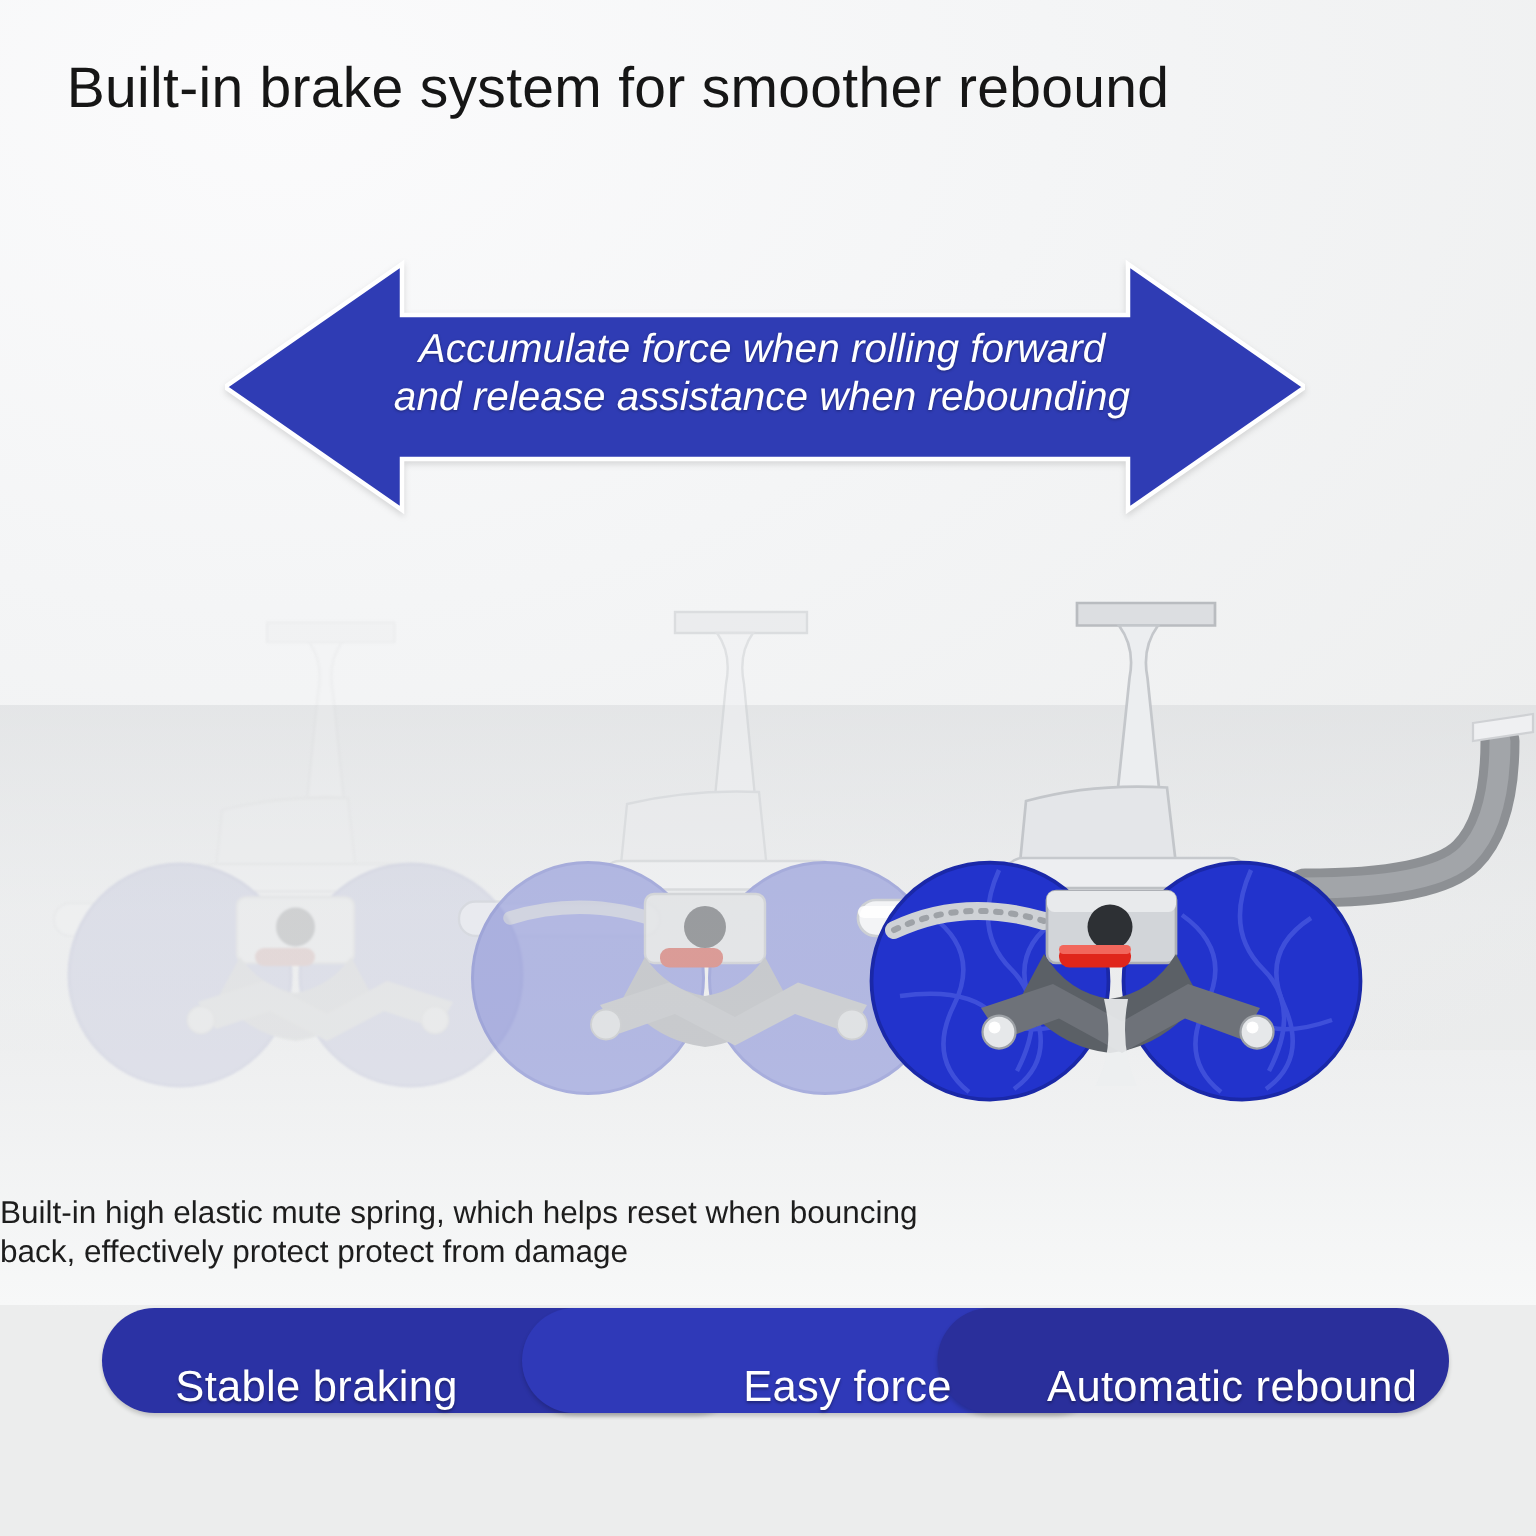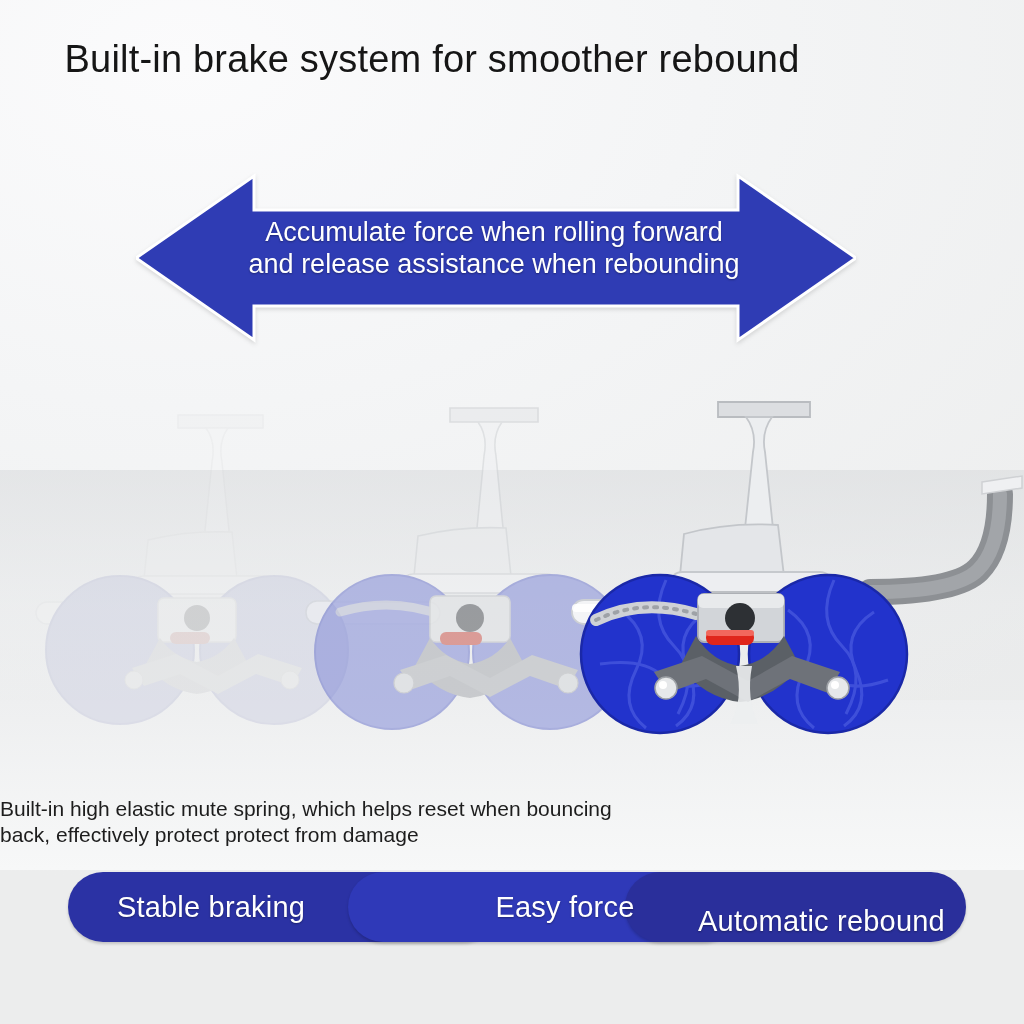--- a/index.html
+++ b/index.html
@@ -21,25 +21,24 @@
   .floor2{
     position:absolute;left:0;right:0;top:700px;height:170px;
     background:linear-gradient(to bottom,rgba(238,239,240,.9),rgba(247,248,248,1));
   }
 
   
   .title{
     position:absolute;top:38px;left:0;width:824px;text-align:center;
     font-size:38px;letter-spacing:.2px;color:#161616;font-weight:400;
     text-shadow:0 1px 0 rgba(255,255,255,.6);
-    padding-left:20px;
-  }
-
-  
-  .arrow-wrap{position:absolute;left:136px;top:168px;width:720px;height:180px;}
+  }
+
+  
+  .arrow-wrap{position:absolute;left:150px;top:168px;width:720px;height:180px;font-style:italic;}
   .arrow-svg{display:block;width:720px;height:180px;
     filter:drop-shadow(0 2px 2px rgba(0,0,0,.13));}
   .arrow-text{
     position:absolute;left:78px;top:48px;width:560px;text-align:center;
     color:#ffffff;font-size:27px;line-height:32px;font-weight:400;
     text-shadow:0 1px 2px rgba(0,0,0,.35);
     pointer-events:none;
   }
   .arrow-text div{white-space:nowrap;}
 
@@ -56,21 +55,21 @@
     color:#1d1d1d;font-size:21px;line-height:26px;font-weight:400;
   }
   .caption div{white-space:nowrap;}
 
   
   .pillbar{
     position:absolute;left:68px;top:872px;width:898px;height:70px;
   }
   .pill{
     position:absolute;top:0;height:70px;border-radius:35px;
-    display:flex;align-items:center;justify-content:center;
+    display:flex;align-items:flex-end;justify-content:center;
     color:#fff;font-size:29px;letter-spacing:.2px;
     text-shadow:0 1px 2px rgba(0,0,0,.35);
     box-shadow:0 2px 3px rgba(0,0,0,.18);
   }
   .pill-1{left:0;width:430px;background:#2b32a4;}
   .pill-2{left:280px;width:390px;background:#2f39b8;}
   .pill-3{left:557px;width:341px;background:#2a2f9b;}
   .pill span{position:relative;z-index:2;}
   .pill-1 span{transform:translateX(-72px);}
   .pill-2 span{transform:translateX(22px);}

